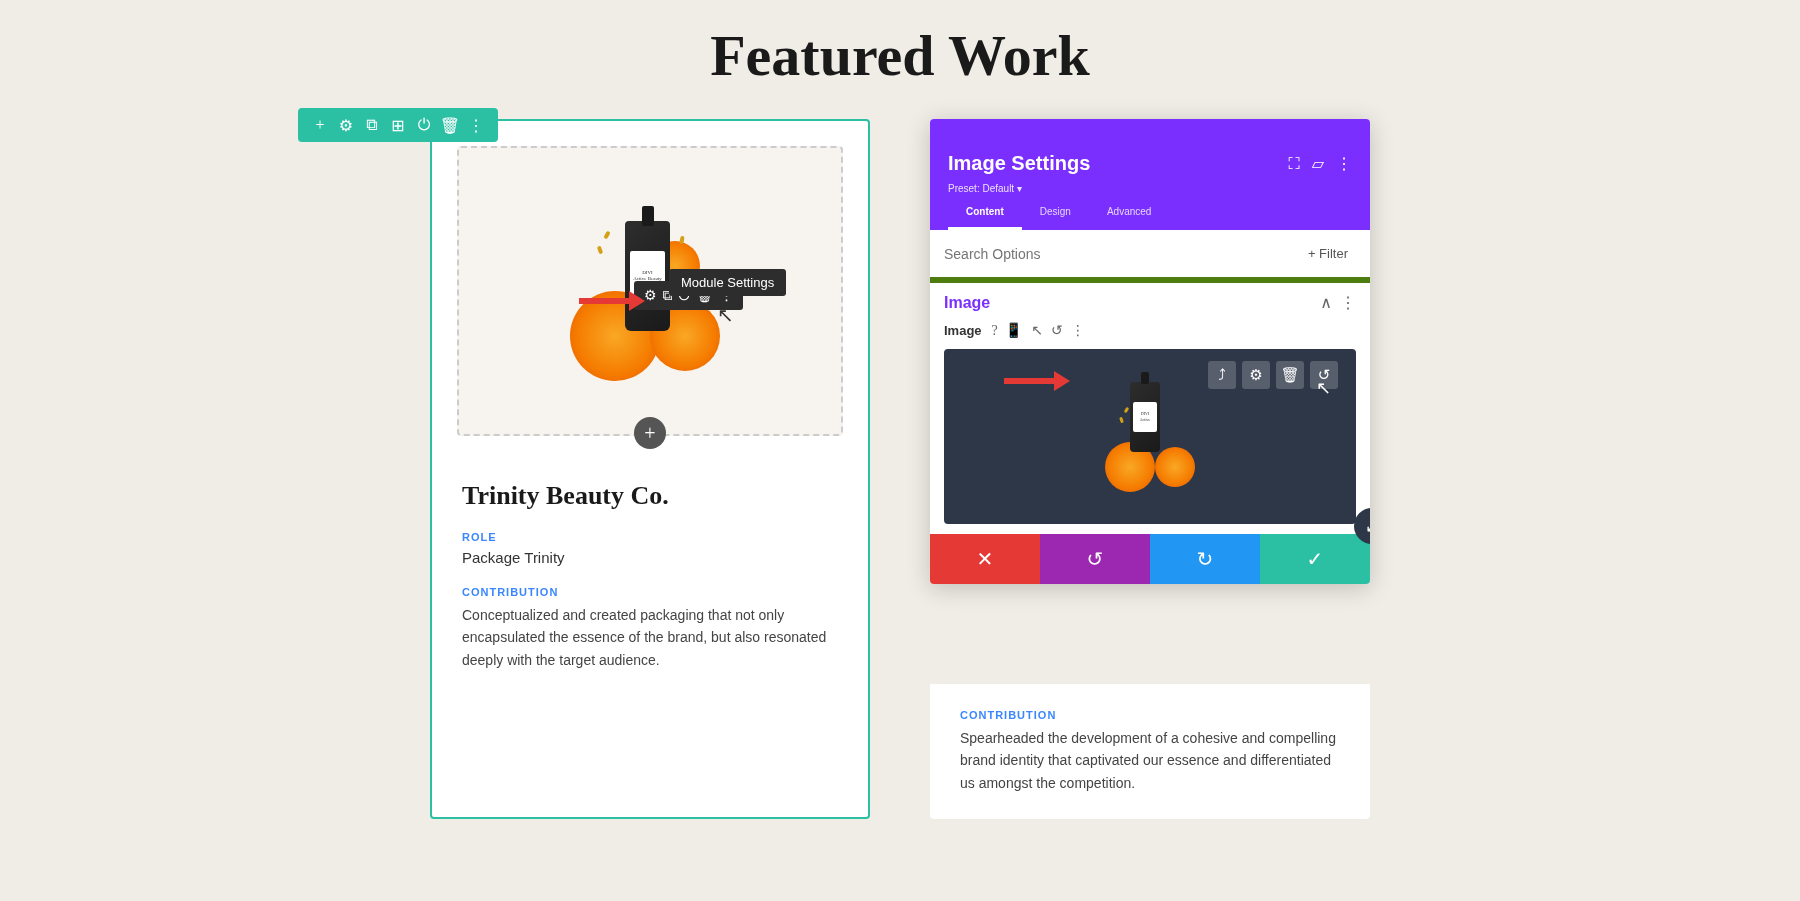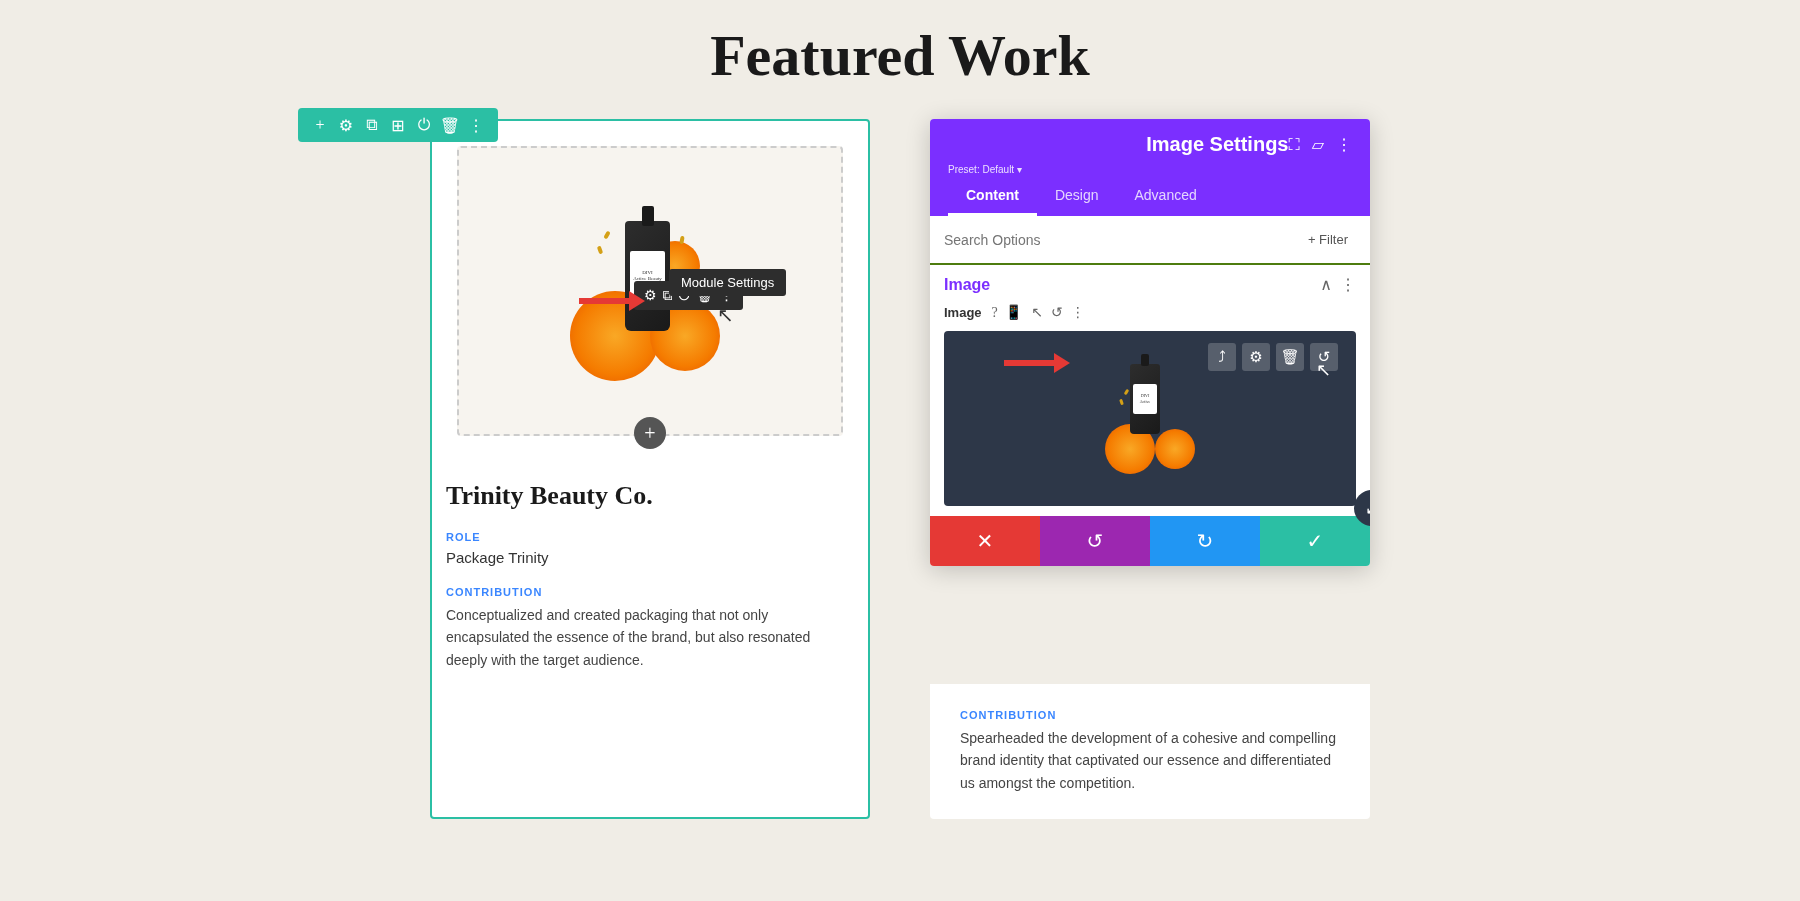--- a/index.html
+++ b/index.html
@@ -236,21 +236,21 @@
       border-radius: 50%;
       color: white;
       display: flex;
       align-items: center;
       justify-content: center;
       font-size: 20px;
       z-index: 5;
     }
 
     .card-content {
-      padding: 25px 14px 10px;
+      padding: 25px 30px 10px;
     }
 
     .card-title {
       font-size: 26px;
       font-weight: 700;
       color: #1a1a1a;
       margin-bottom: 20px;
       font-family: 'Georgia', serif;
     }
 
@@ -296,22 +296,23 @@
     }
 
     .settings-header {
       background: #7b2fff;
       padding: 14px 18px 0;
     }
 
     .settings-header-top {
       display: flex;
       align-items: center;
-      justify-content: flex-end;
+      justify-content: space-between;
       margin-bottom: 8px;
+      margin-top: 19px;
     }
 
     .settings-title {
       color: white;
       font-size: 20px;
       font-weight: 600;
       font-family: sans-serif;
     }
 
     .settings-header-icons {
@@ -333,39 +334,39 @@
       margin-bottom: 2px;
     }
 
     .settings-tabs {
       display: flex;
       gap: 0;
     }
 
     .settings-tab {
       color: rgba(255,255,255,0.8);
-      font-size: 14px;
+      font-size: 10px;
       font-family: sans-serif;
       padding: 10px 18px;
       cursor: pointer;
       border-bottom: 3px solid transparent;
     }
 
     .settings-tab.active {
       color: white;
       font-weight: 600;
       border-bottom: 3px solid white;
     }
 
     
     .settings-search-row {
       display: flex;
       align-items: center;
       padding: 12px 14px;
-      border-bottom: 2px solid #4d7c0f;
+      border-bottom: 6px solid #4d7c0f;
       gap: 8px;
     }
 
     .settings-search-input {
       flex: 1;
       border: none;
       outline: none;
       font-size: 14px;
       color: #999;
       font-family: sans-serif;

